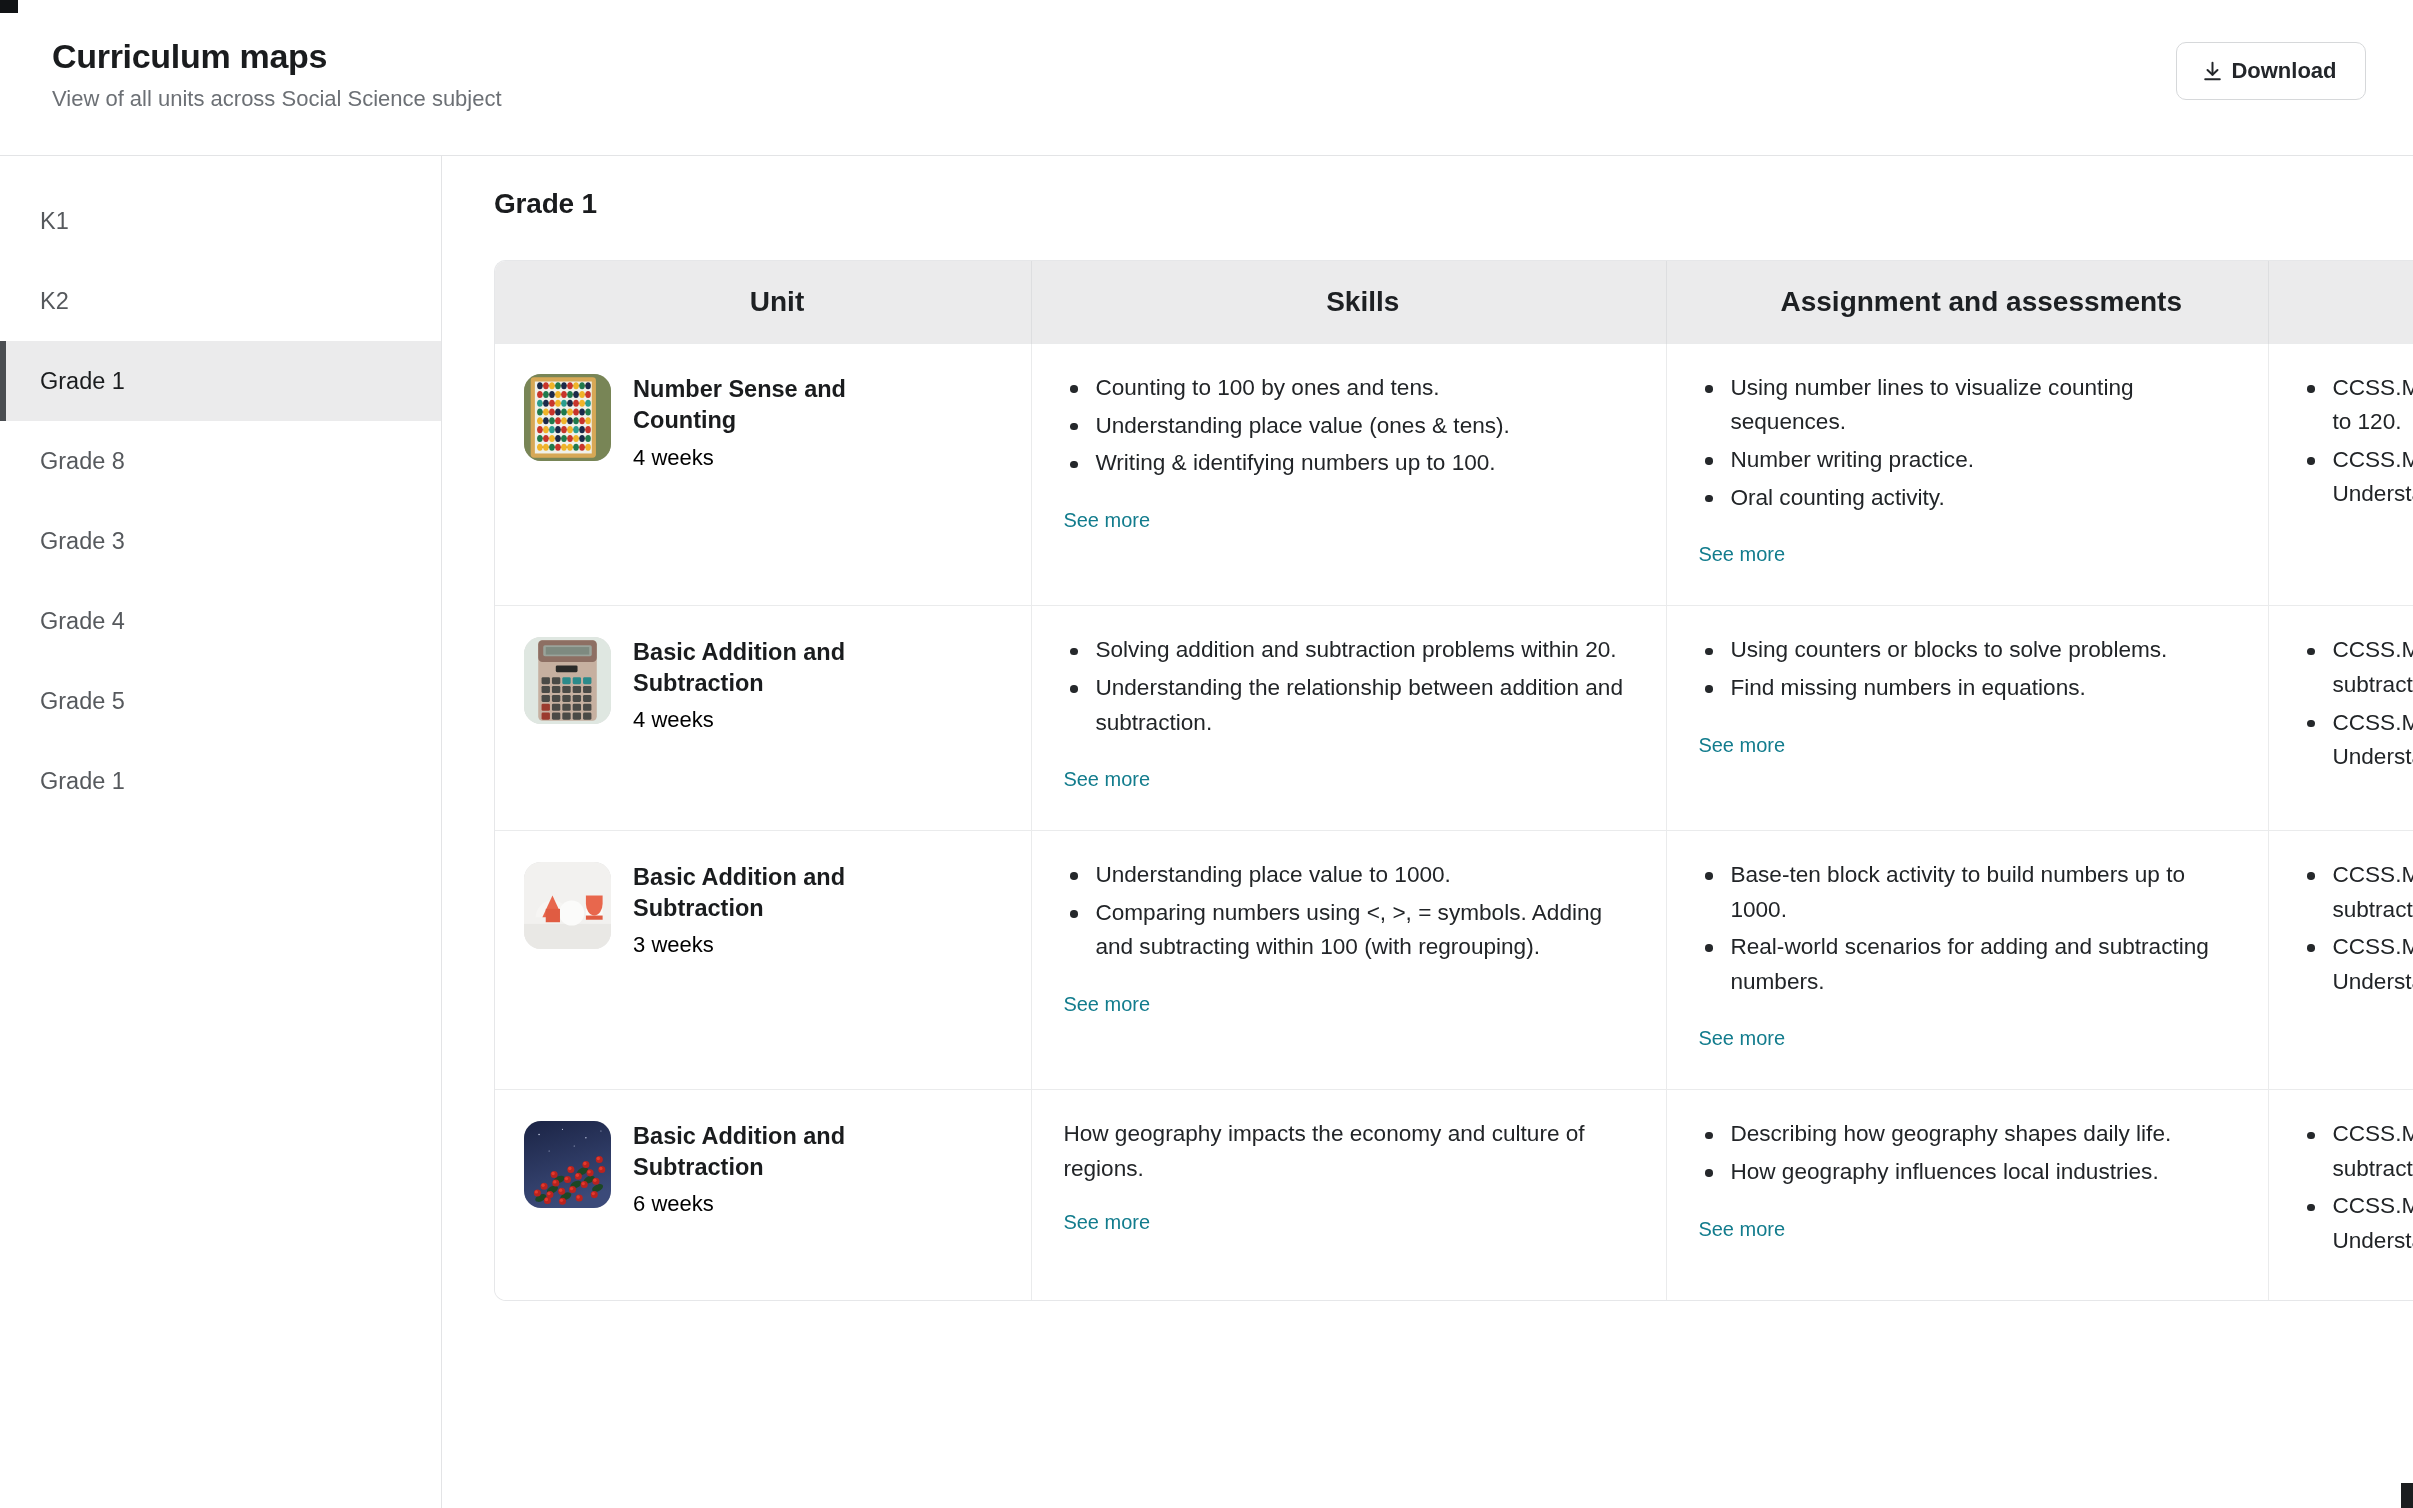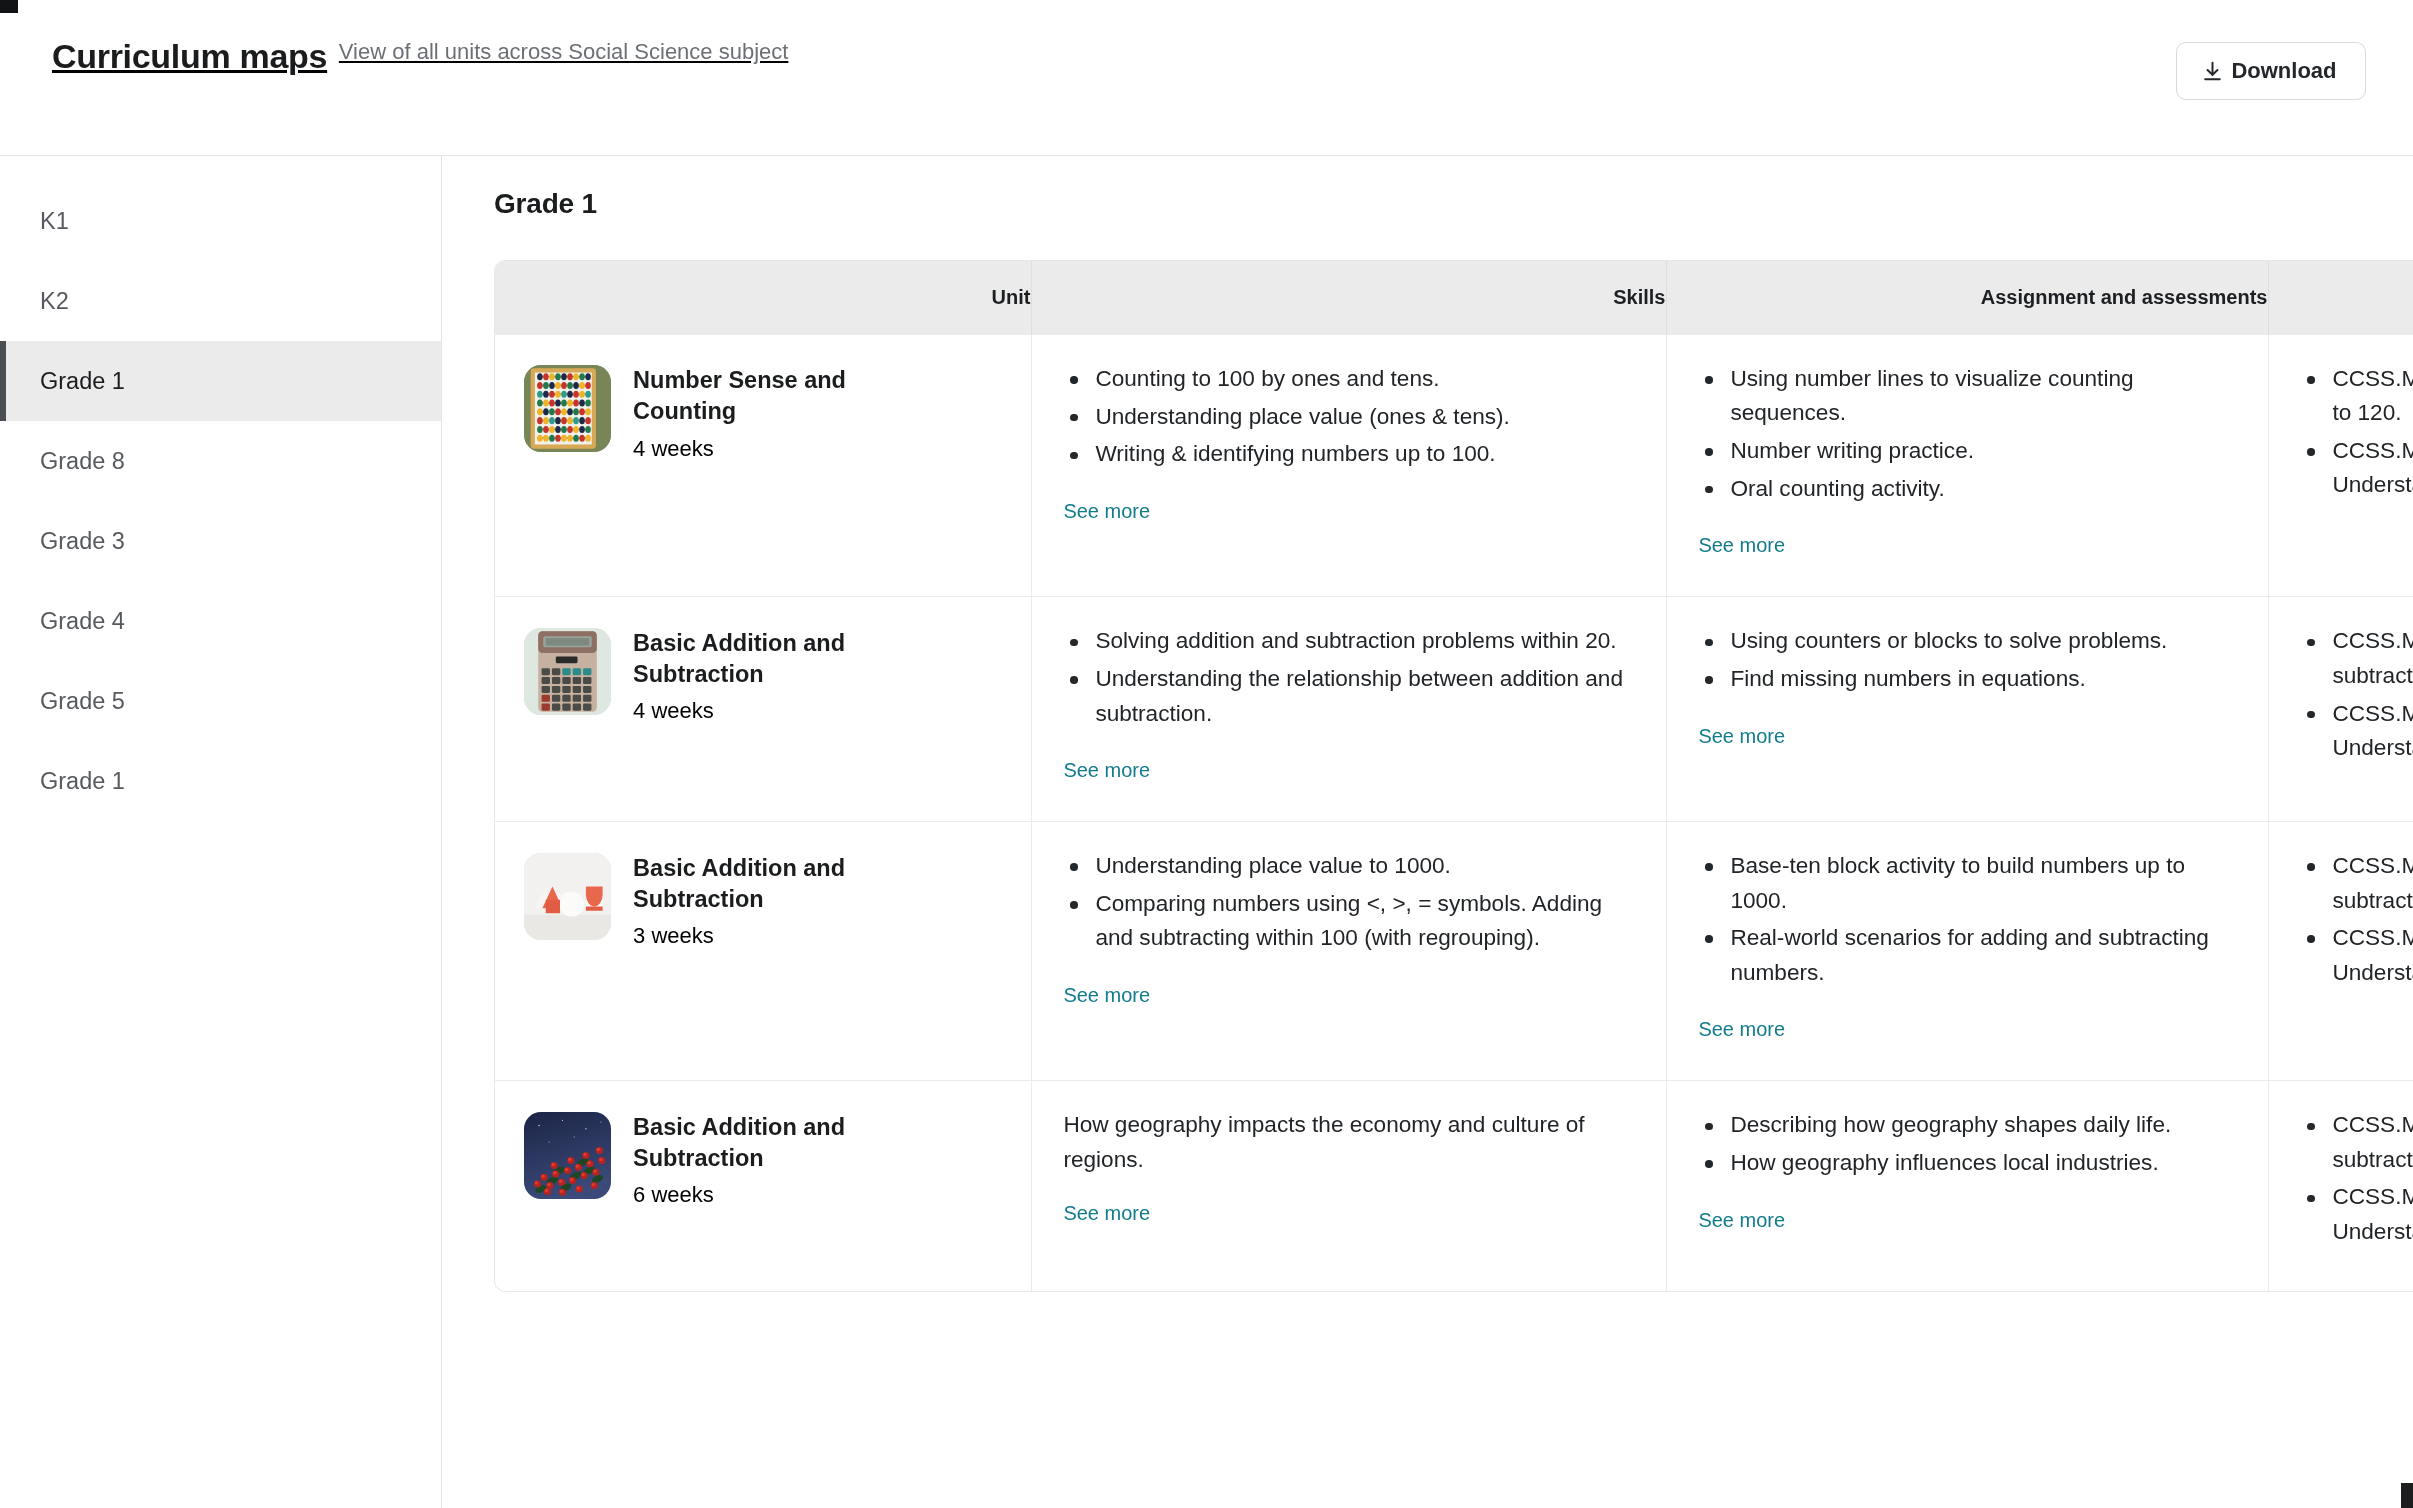--- a/index.html
+++ b/index.html
@@ -17,21 +17,21 @@
   .corner-mark-br { position: absolute; right: 0; bottom: 0; width: 11.7px; height: 25px; background: #1b1d1f; z-index: 50; }
 
   
   .header {
     height: 156px; flex: 0 0 156px; width: 100%;
     border-bottom: 1.7px solid #e3e4e6;
     display: flex; align-items: flex-start; justify-content: space-between;
     padding: 39px 47px 0 52px;
     background: #fff;
   }
-  .header-text { display: flex; flex-direction: row; gap: 11.7px; text-decoration: underline; }
+  .header-text { display: flex; flex-direction: column; gap: 11.7px; }
   .page-title {
     font-size: 34px; font-weight: 700; color: #1a1c1e; letter-spacing: -0.3px; line-height: 1.05;
   }
   .page-subtitle { font-size: 22px; color: #6c7075; font-weight: 400; line-height: 1.2; }
 
   .download-btn {
     display: inline-flex; align-items: center; gap: 6px;
     height: 58px; padding: 0 28.5px 0 23.5px;
     border: 1.7px solid #d6d8da; border-radius: 10px;
     background: #ffffff; cursor: pointer;
@@ -66,22 +66,22 @@
   
   .main { flex: 1 1 auto; min-width: 0; overflow: hidden; padding: 32px 0 0 52px; }
   .grade-title { font-size: 28px; font-weight: 700; color: #1a1c1e; margin-bottom: 40px; letter-spacing: -0.2px; }
 
   .table-wrap {
     border: 1.7px solid #e6e7e9; border-radius: 11.7px; border-right: none;
     overflow: hidden; width: 2313px; background: #fff;
   }
   table.curriculum { border-collapse: collapse; width: 2313px; table-layout: fixed; }
   table.curriculum thead th {
-    background: #ebebec; text-align: right;
-    font-size: 20px; font-weight: 700; color: #1d2023;
+    background: #ebebec; text-align: center;
+    font-size: 28px; font-weight: 700; color: #1d2023;
     padding: 25px 0 25px 28.5px; height: 72px; vertical-align: middle;
     border-right: 1.7px solid #dddee0;
   }
   table.curriculum tbody td {
     vertical-align: top; padding: 27px 39px 39px 28.5px;
     border-top: 1.7px solid #eaebec; border-right: 1.7px solid #eaebec;
     background: #fff;
   }
   col.c-unit   { width: 536px; }
   col.c-skills { width: 635px; }

